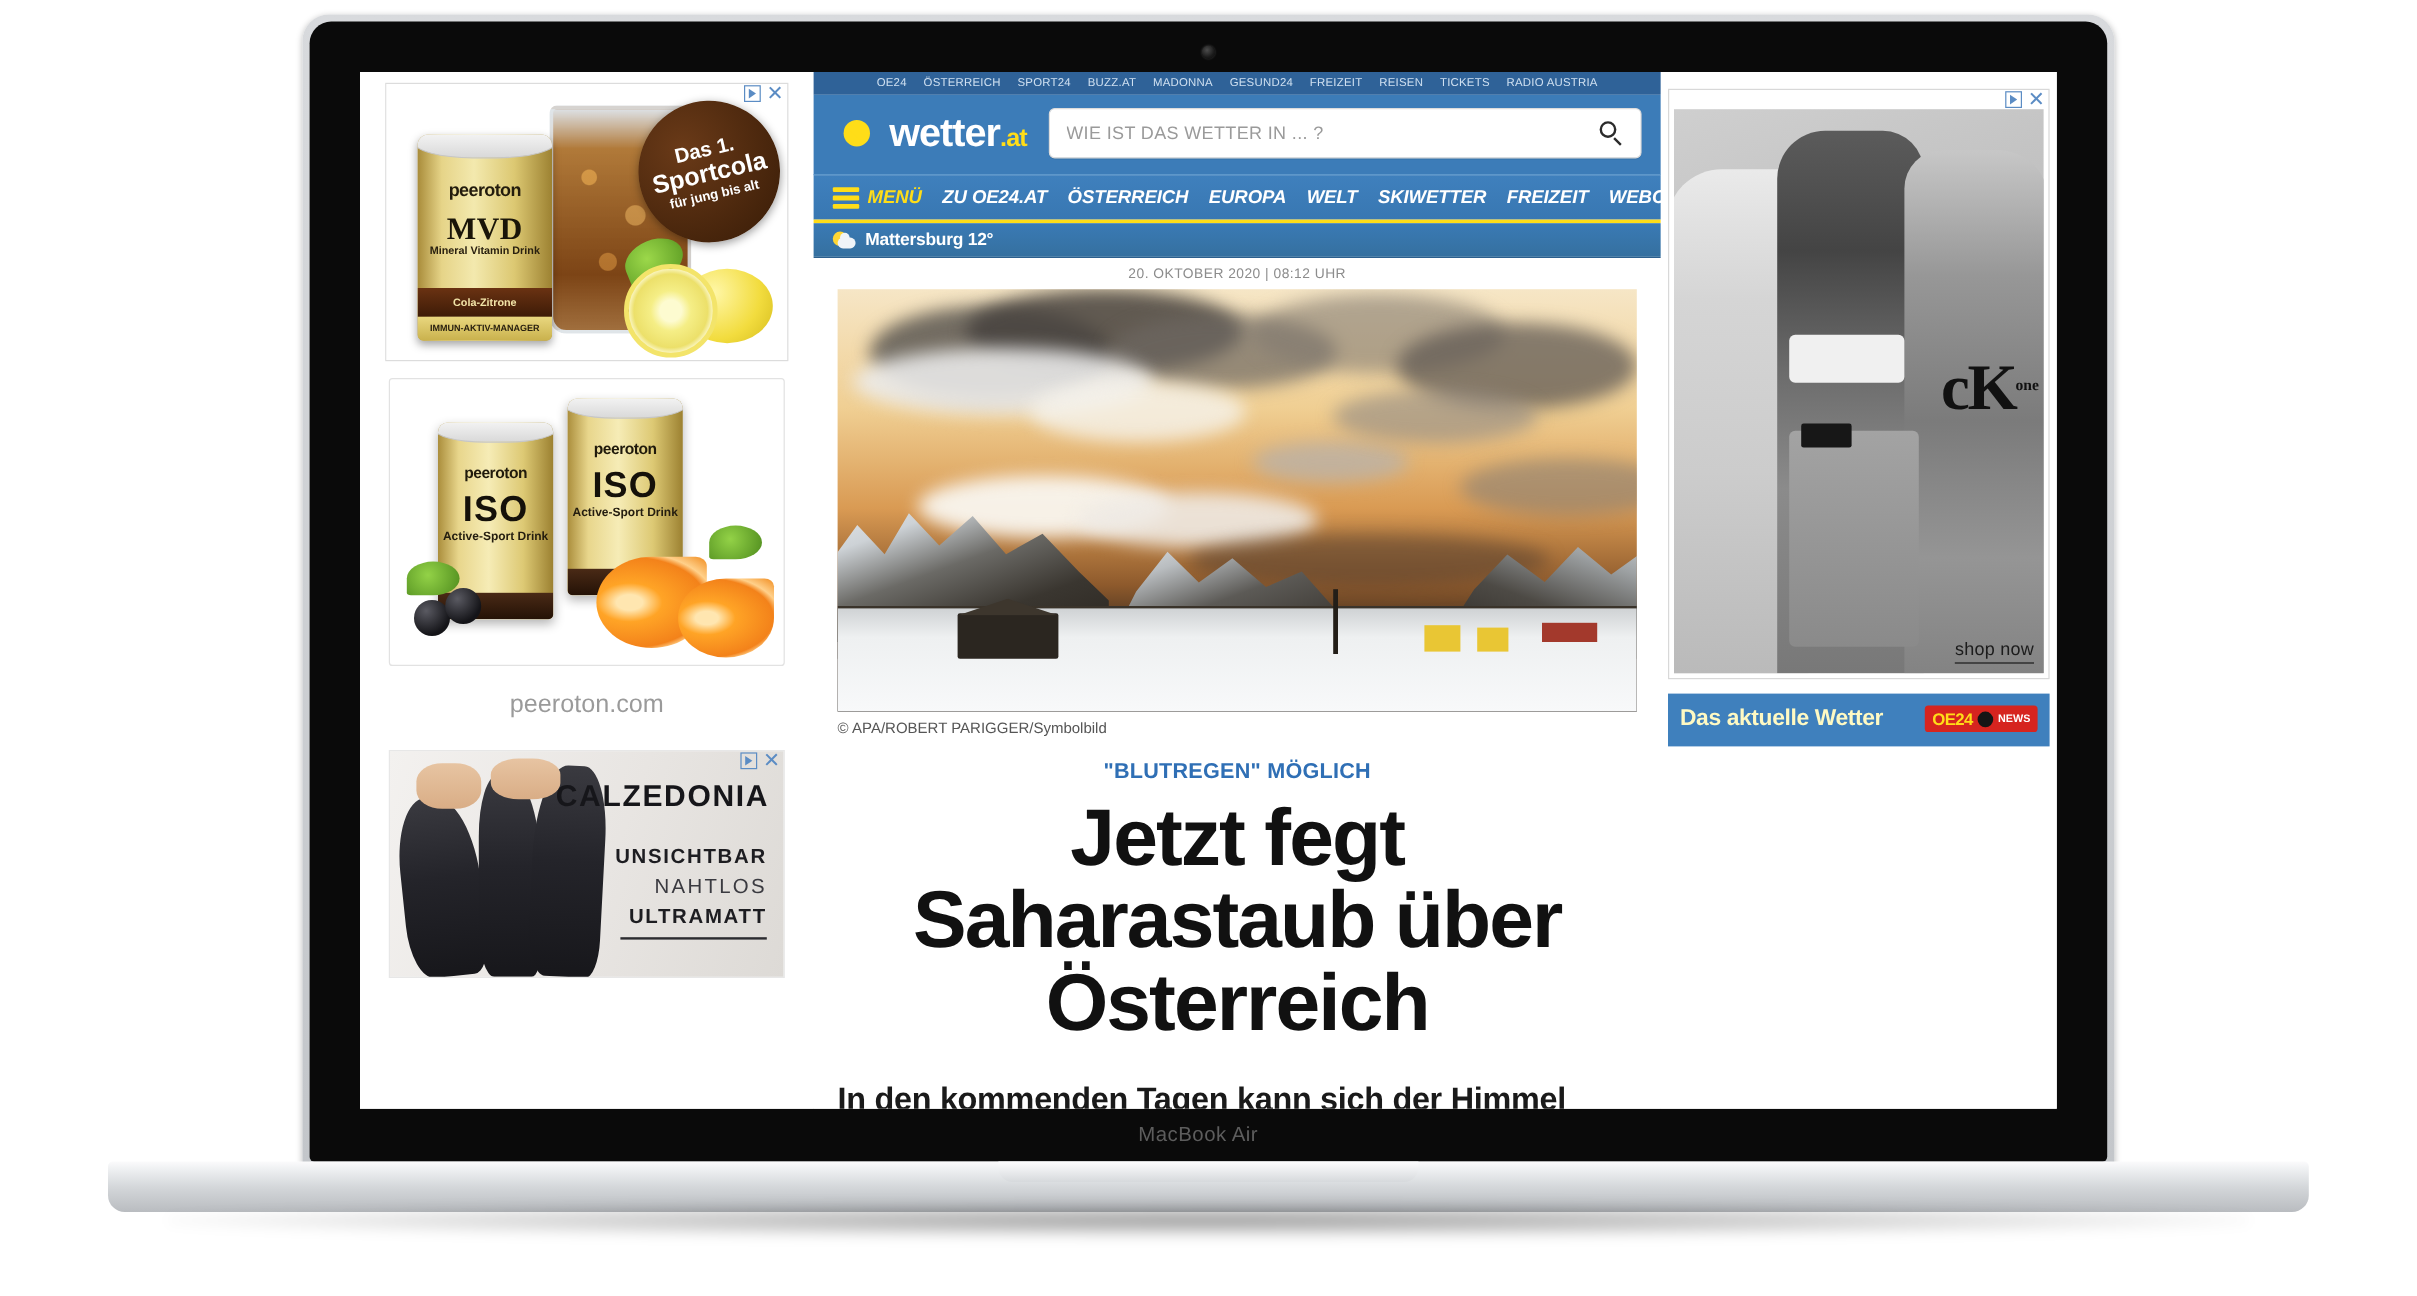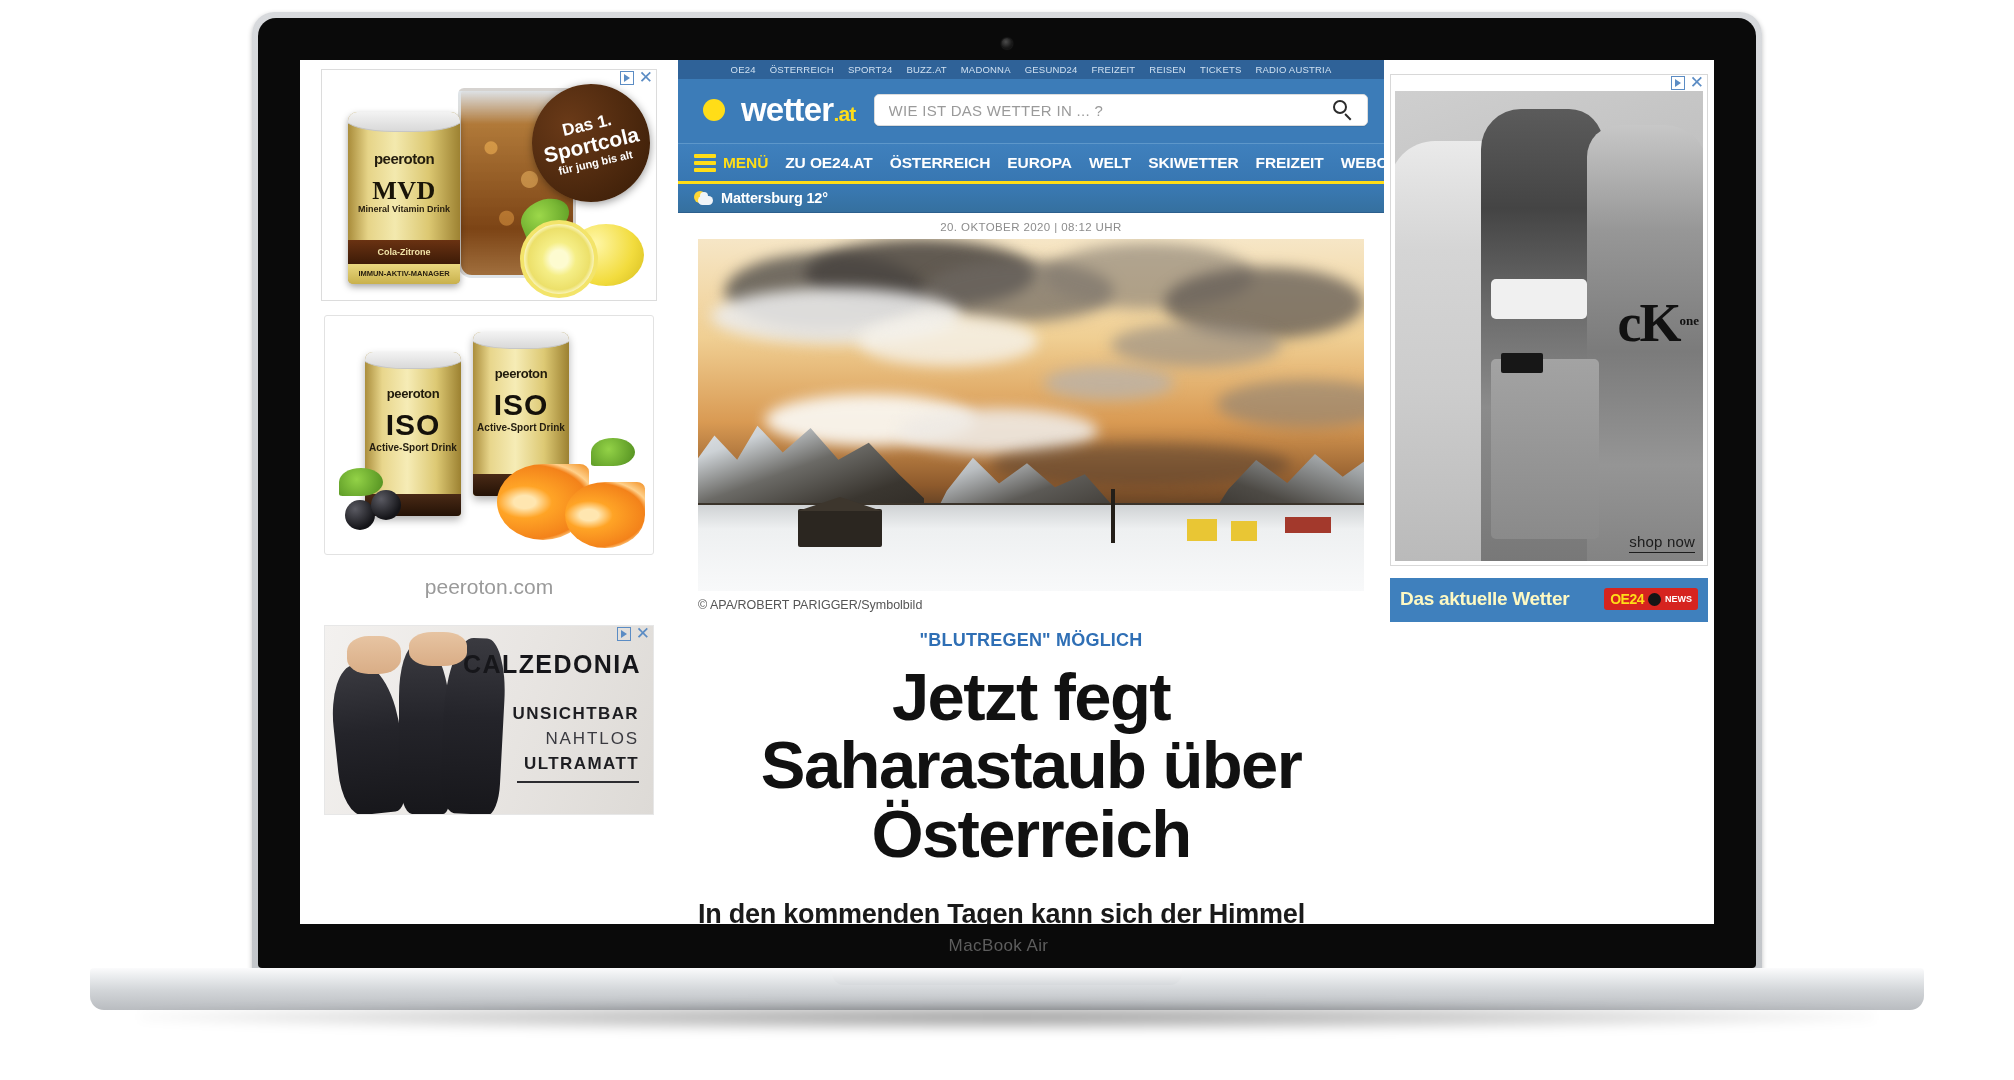--- a/index.html
+++ b/index.html
@@ -260,21 +260,21 @@
   }
   .sun-ray {
     position:absolute; left:50%; top:50%; width:5px; height:19px;
     background:#ffdd18; transform-origin: 50% 50%;
     border-radius: 1px;
   }
   .logo-txt { font-size: 33px; font-weight: 700; color:#ffffff; letter-spacing:-0.8px; }
   .logo-txt .dotat { color:#ffdd18; font-size: 21px; }
   .searchwrap {
     flex: 1 1 auto; background:#fff; border-radius: 5px;
-    height: 32px; display:flex; align-items:center;
+    height: 42px; display:flex; align-items:center;
     padding: 0 14px; border:1px solid #dcdcdc;
     box-shadow: 0 1px 0 rgba(0,0,0,.08);
     min-width: 0;
   }
   .searchwrap input {
     flex:1 1 auto; border:none; outline:none; min-width: 0;
     font-size: 15px; color:#555; letter-spacing:0.3px;
     font-family:"Liberation Sans", sans-serif;
     background: transparent;
   }
@@ -283,20 +283,21 @@
     width: 20px; height: 20px; position: relative; flex:0 0 auto;
   }
   .mag-c { position:absolute; left:0; top:0; width:14px;height:14px; border:2.2px solid #2b2b2b; border-radius:50%;}
   .mag-h { position:absolute; left:12px; top:13px; width:8px; height:2.2px; background:#2b2b2b; transform: rotate(45deg); transform-origin: left center;}
 
   .navbar {
     background: linear-gradient(180deg,#3f80bd 0%, #3877b2 100%);
     display:flex; align-items:center; gap: 17px;
     padding: 10px 16px 9px 16px;
     border-bottom: 3px solid #ffdd18;
+    font-style: italic;
   }
   .burger { display:flex; align-items:center; gap:7px; flex:0 0 auto;}
   .burger-lines { width: 22px; display:flex; flex-direction:column; gap:3.5px; }
   .burger-lines i { display:block; height: 3.5px; background:#ffdd18; border-radius:1px;}
   .nav-item {
     color:#ffffff; font-size: 15.5px; font-weight: 700;
     letter-spacing:-0.1px; text-decoration:none; white-space: nowrap;
   }
   .nav-item.menu { color:#ffdd18; }
 

